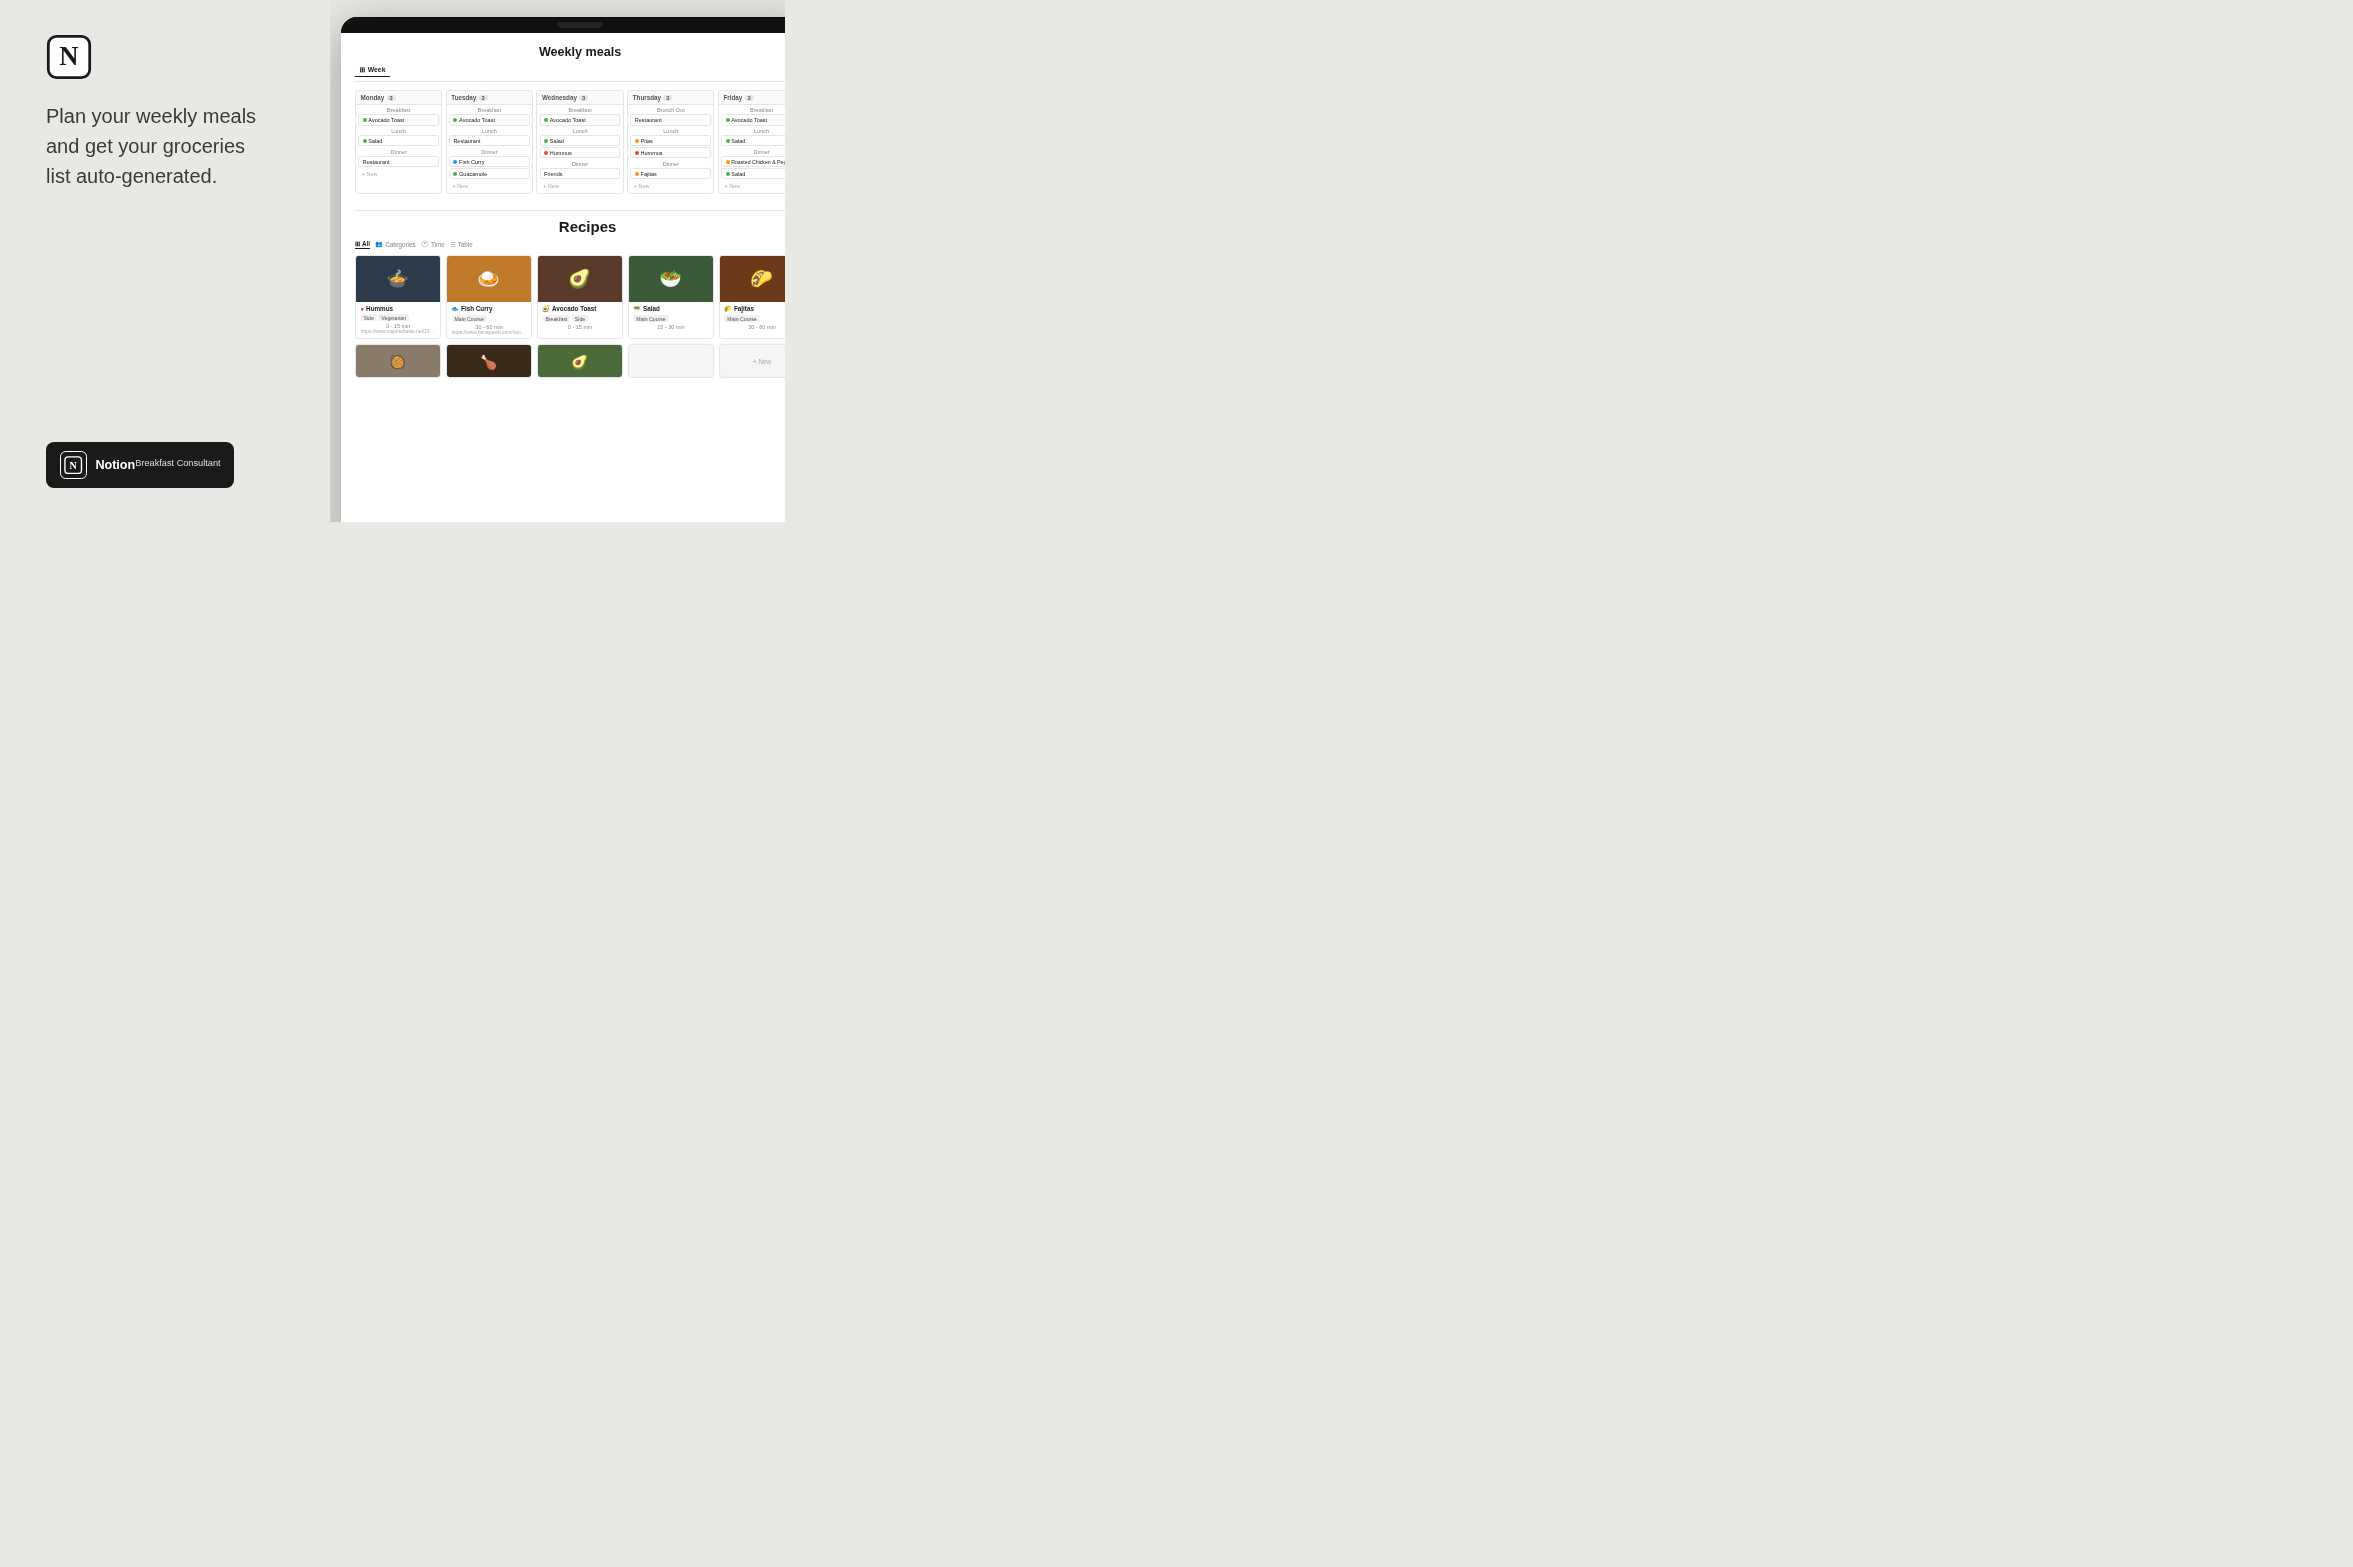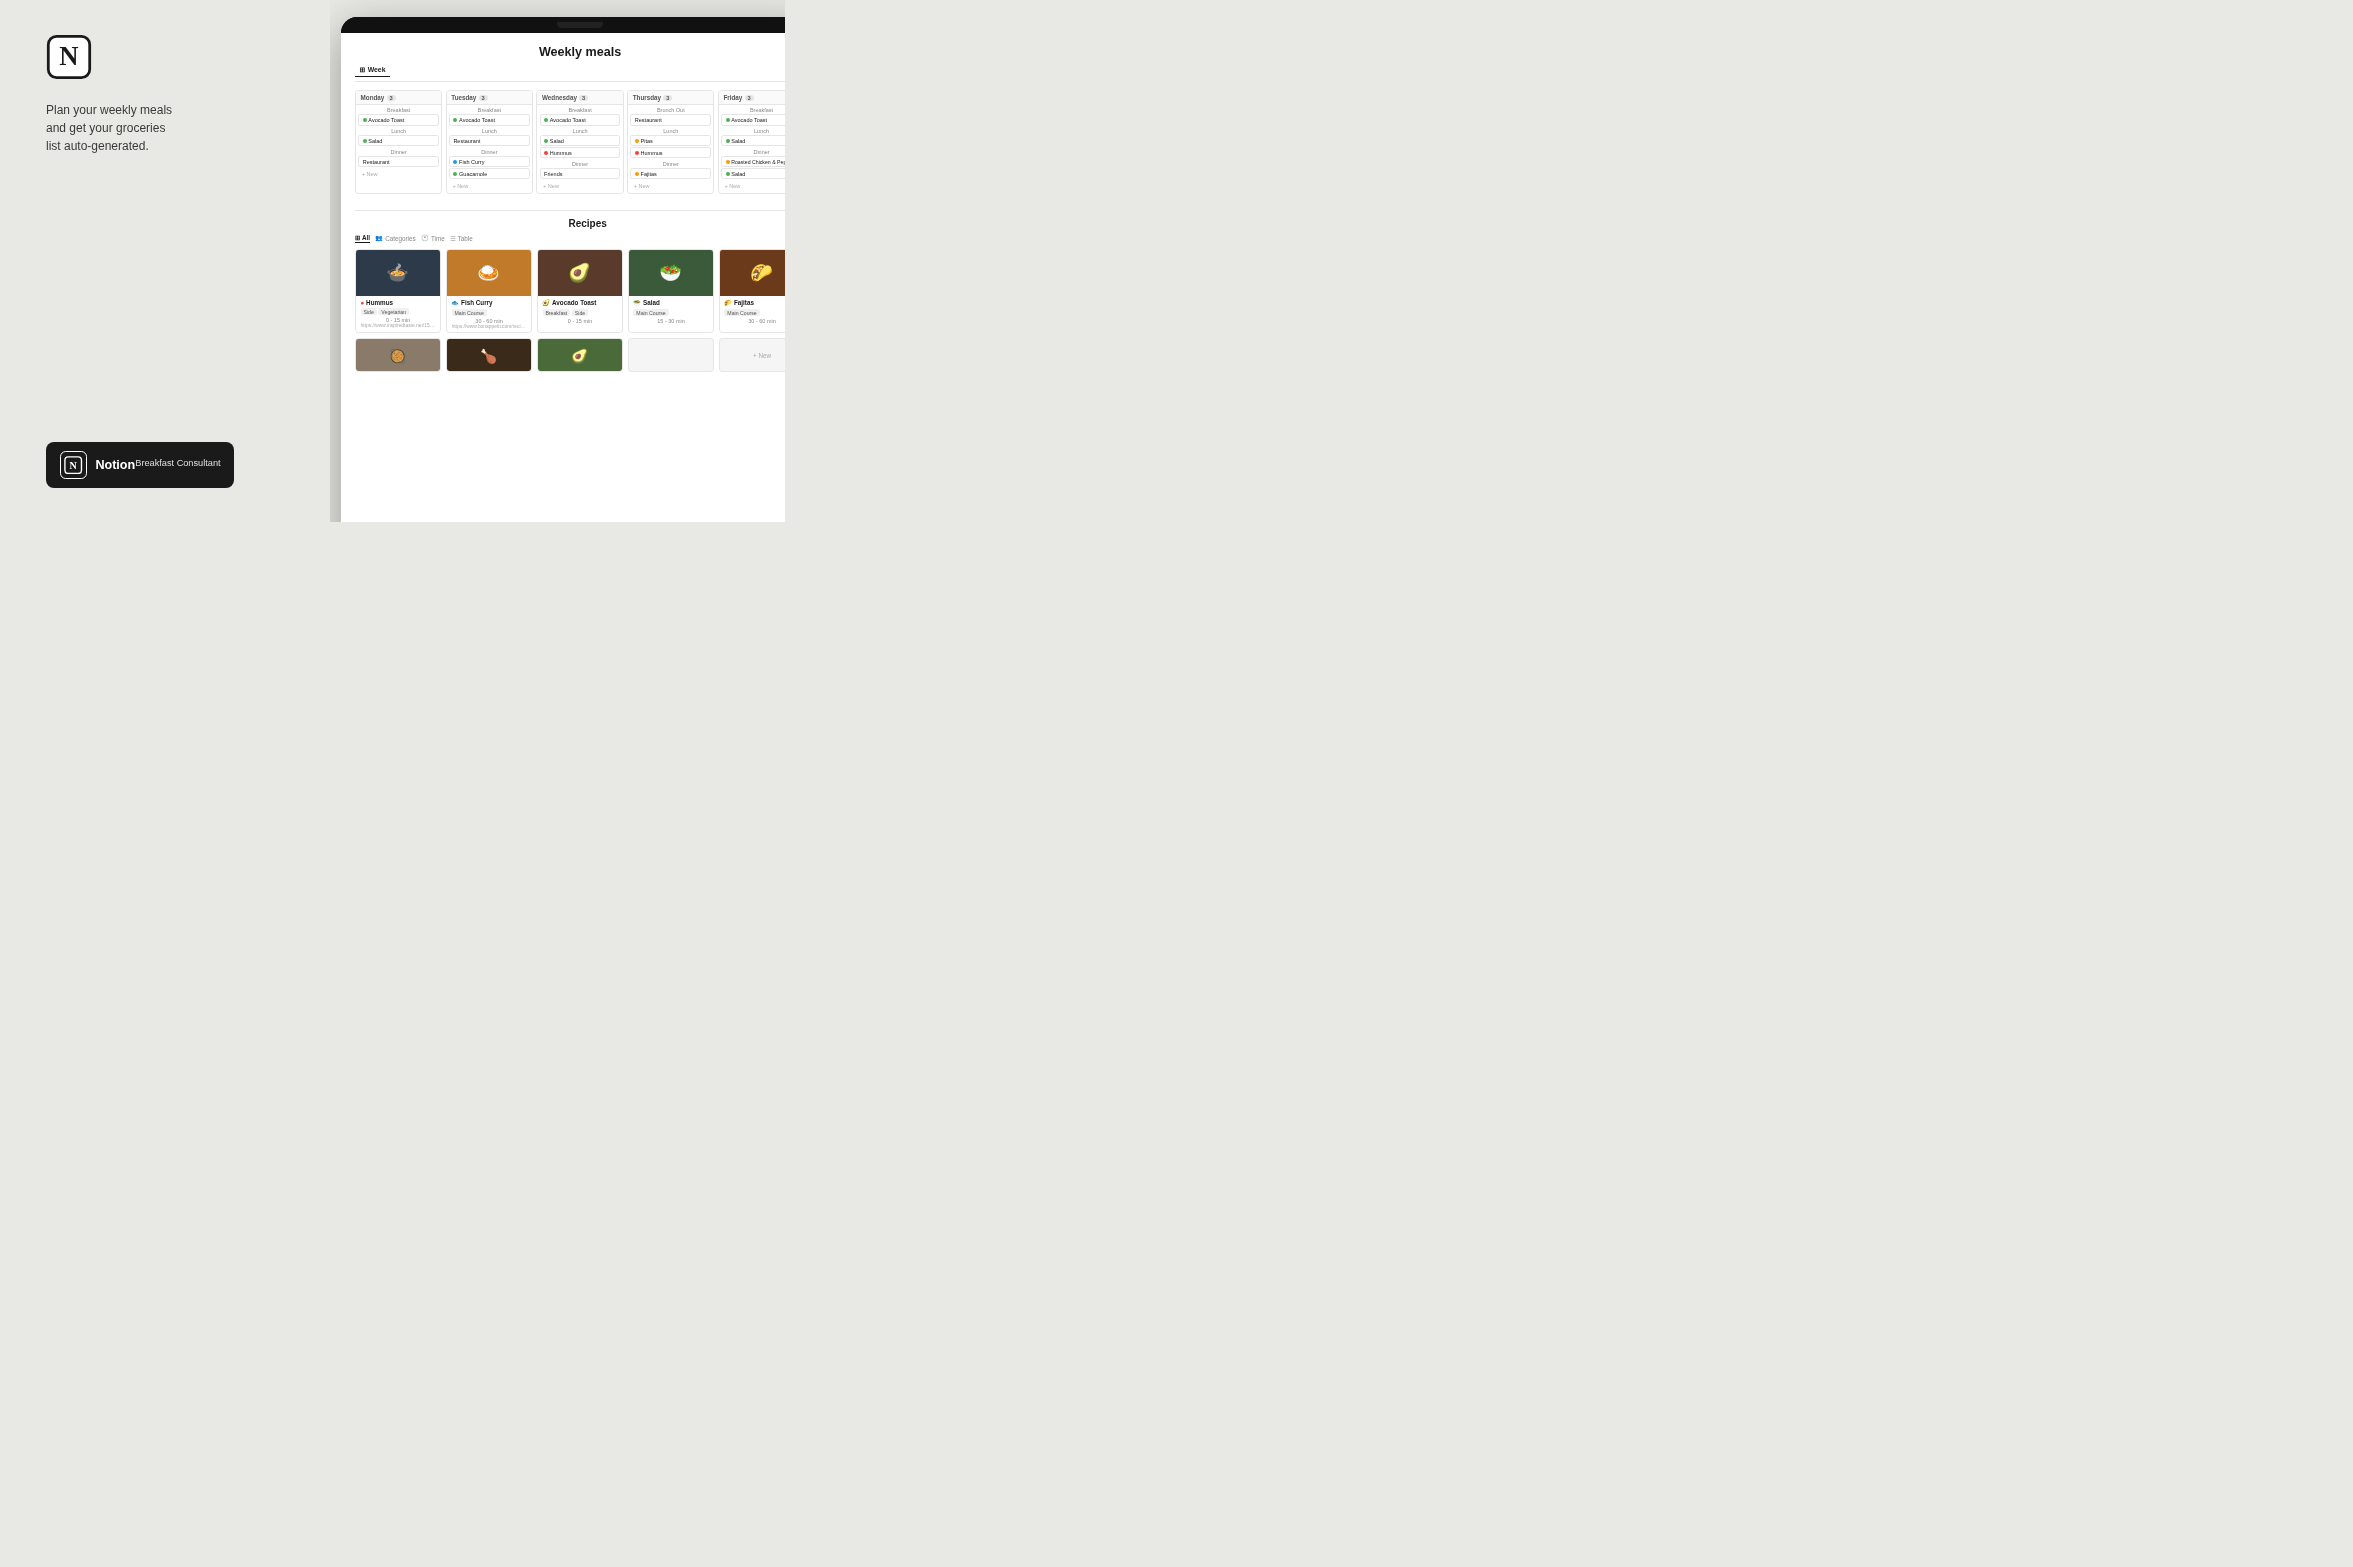--- a/index.html
+++ b/index.html
@@ -33,21 +33,21 @@
 
     .main-title {
       font-size: 41px;
       font-weight: 800;
       line-height: 1.05;
       color: #1a1a1a;
       margin-bottom: 16px;
     }
 
     .subtitle {
-      font-size: 12px;
+      font-size: 20px;
       color: #3a3a3a;
       line-height: 1.5;
       font-weight: 400;
       margin-bottom: auto;
     }
 
     .certified-badge {
       display: flex;
       align-items: center;
       gap: 8px;
@@ -272,21 +272,21 @@
       margin: 6.9px 0;
     }
 
     
     .recipes-section {
       flex: 1;
       overflow: hidden;
     }
 
     .section-title {
-      font-size: 10px;
+      font-size: 15px;
       font-weight: 700;
       color: #1a1a1a;
       margin-bottom: 4.6px;
       margin-left: 15px;
     }
 
     .recipe-tabs {
       display: flex;
       gap: 5.7px;
       margin-bottom: 5.7px;

